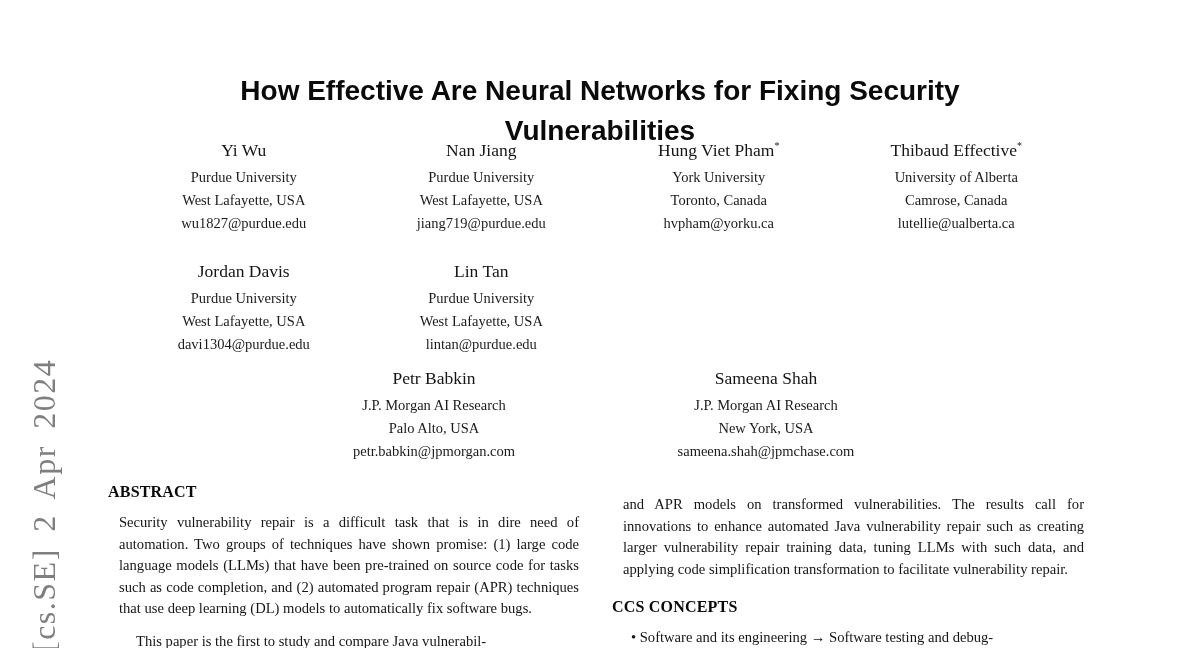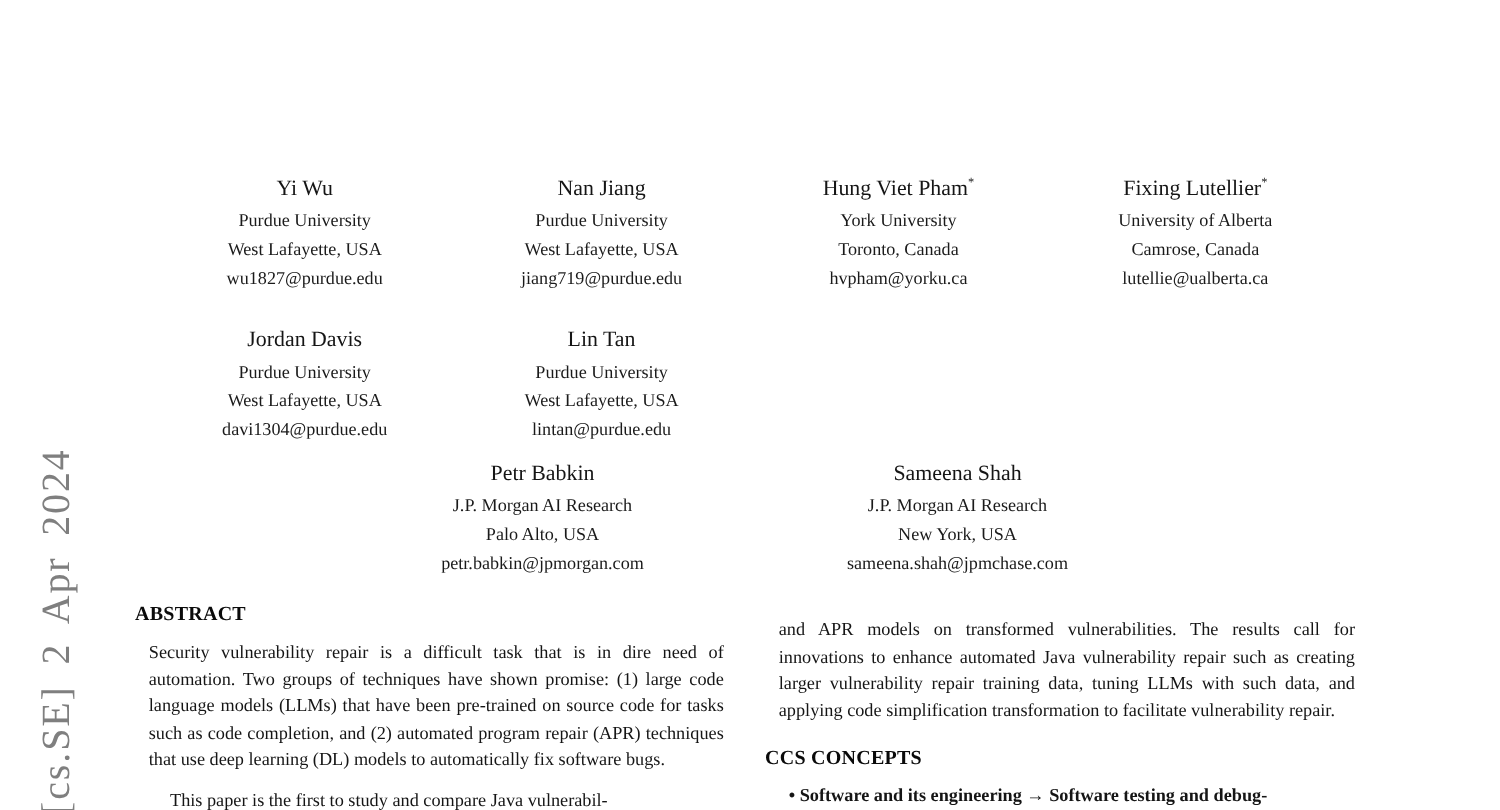--- a/index.html
+++ b/index.html
@@ -74,29 +74,30 @@
   }
   .body-text{
     font-size:14.6px;
     line-height:21.5px;
     text-align:justify;
     margin:11px;
     color:#151515;
   }
   .indented{text-indent:17px;}
   #ccs-heading{margin-top:18px;}
-  .ccs-line{font-weight:700;text-indent:8px;}
+  .ccs-line{font-weight:400;text-indent:8px;}
 </style>
 </head>
 <body>
 
 <div id="page">
 
   <div id="arxiv-banner">[cs.SE] 2 Apr 2024</div>
 
+  <h1 id="paper-title">How Effective Are Neural Networks for Fixing Security Vulnerabilities</h1>
 
   <div id="authors-grid">
 
     <div class="author-block">
       <div class="author-name"><span>Yi Wu</span><sup></sup></div>
       <div class="author-line">Purdue University</div>
       <div class="author-line">West Lafayette, USA</div>
       <div class="author-line">wu1827@purdue.edu</div>
     </div>
 
@@ -108,21 +109,21 @@
     </div>
 
     <div class="author-block">
       <div class="author-name"><span>Hung Viet Pham</span><sup>*</sup></div>
       <div class="author-line">York University</div>
       <div class="author-line">Toronto, Canada</div>
       <div class="author-line">hvpham@yorku.ca</div>
     </div>
 
     <div class="author-block">
-      <div class="author-name"><span>Fixing Lutellier</span><sup>*</sup></div>
+      <div class="author-name"><span>Thibaud Effective</span><sup>*</sup></div>
       <div class="author-line">University of Alberta</div>
       <div class="author-line">Camrose, Canada</div>
       <div class="author-line">lutellie@ualberta.ca</div>
     </div>
 
     <div class="author-block">
       <div class="author-name"><span>Jordan Davis</span><sup></sup></div>
       <div class="author-line">Purdue University</div>
       <div class="author-line">West Lafayette, USA</div>
       <div class="author-line">davi1304@purdue.edu</div>

